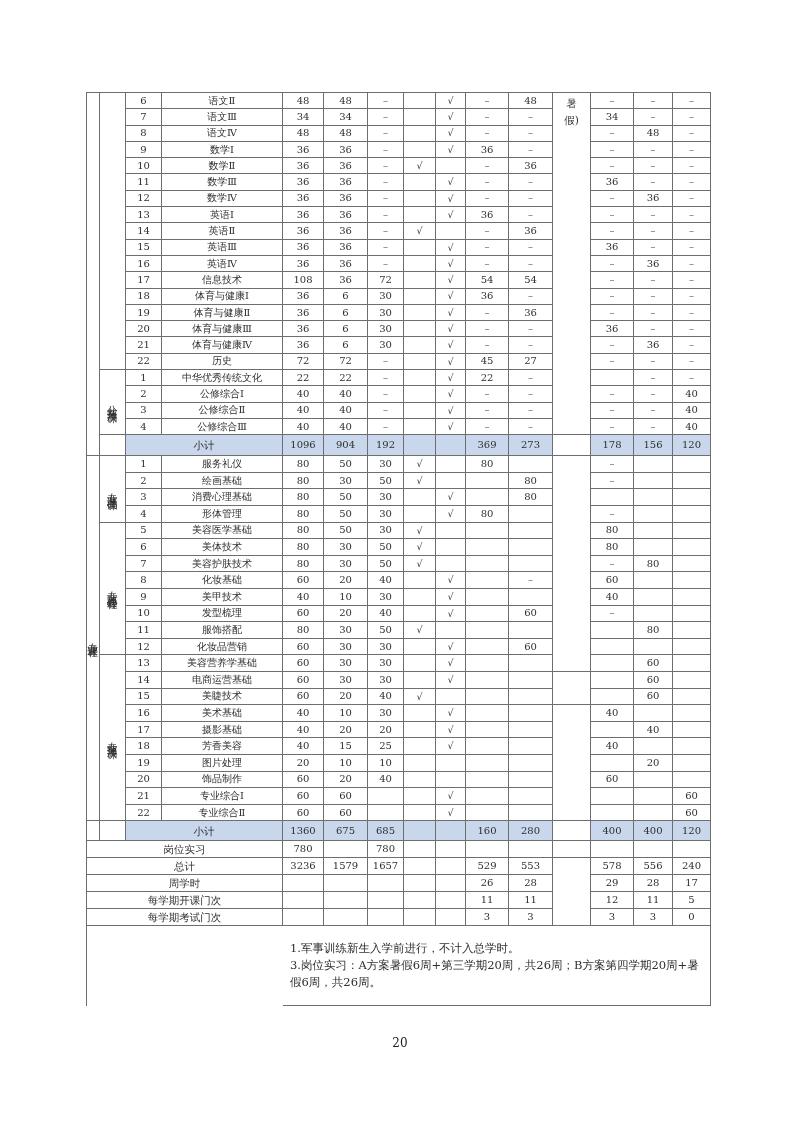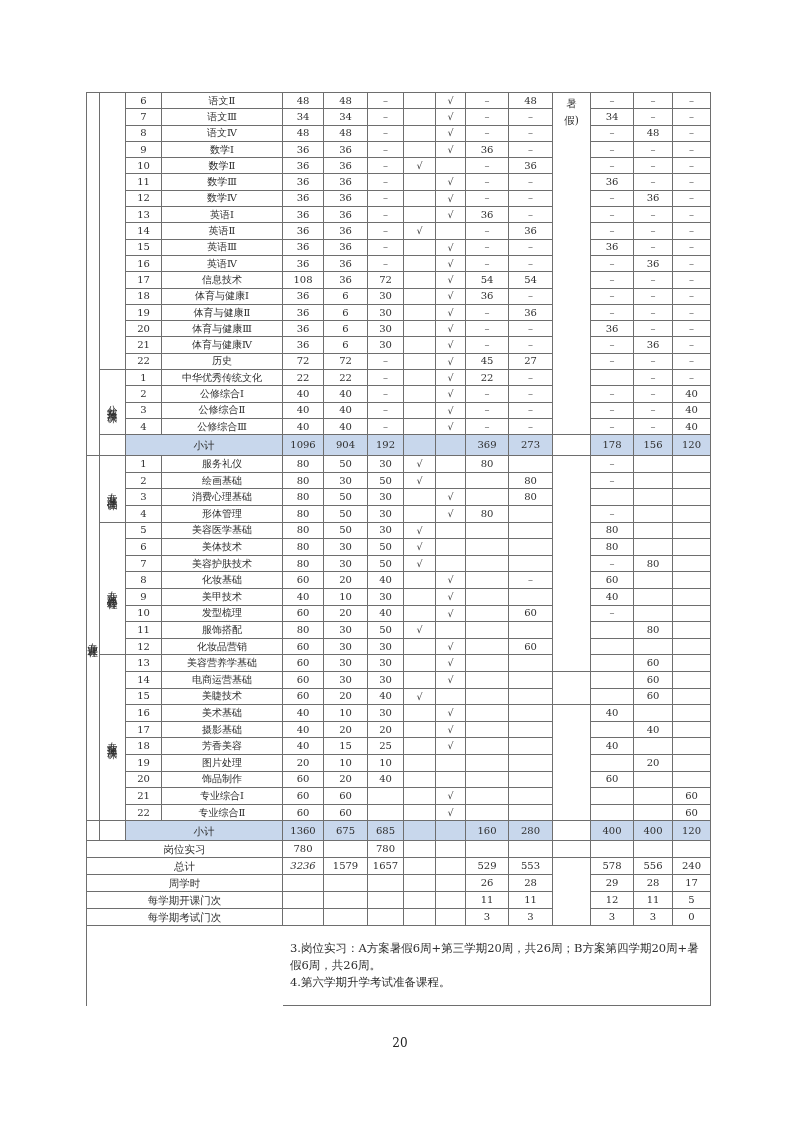--- a/index.html
+++ b/index.html
@@ -602,21 +602,21 @@
     <div class="c" style="grid-area: 46 / 6 / span 1 / span 1;"></div>
     <div class="c" style="grid-area: 46 / 7 / span 1 / span 1;">780</div>
     <div class="c" style="grid-area: 46 / 8 / span 1 / span 1;"></div>
     <div class="c" style="grid-area: 46 / 9 / span 1 / span 1;"></div>
     <div class="c" style="grid-area: 46 / 10 / span 1 / span 1;"></div>
     <div class="c" style="grid-area: 46 / 11 / span 1 / span 1;"></div>
     <div class="c" style="grid-area: 46 / 13 / span 1 / span 1;"></div>
     <div class="c" style="grid-area: 46 / 14 / span 1 / span 1;"></div>
     <div class="c" style="grid-area: 46 / 15 / span 1 / span 1;"></div>
     <div class="c lbl" style="grid-area: 47 / 1 / span 1 / span 4;">总计</div>
-    <div class="c" style="grid-area: 47 / 5 / span 1 / span 1; font-style: italic;">3236</div>
+    <div class="c" style="grid-area: 47 / 5 / span 1 / span 1;">3236</div>
     <div class="c" style="grid-area: 47 / 6 / span 1 / span 1;">1579</div>
     <div class="c" style="grid-area: 47 / 7 / span 1 / span 1;">1657</div>
     <div class="c" style="grid-area: 47 / 8 / span 1 / span 1;"></div>
     <div class="c" style="grid-area: 47 / 9 / span 1 / span 1;"></div>
     <div class="c" style="grid-area: 47 / 10 / span 1 / span 1;">529</div>
     <div class="c" style="grid-area: 47 / 11 / span 1 / span 1;">553</div>
     <div class="c" style="grid-area: 47 / 13 / span 1 / span 1;">578</div>
     <div class="c" style="grid-area: 47 / 14 / span 1 / span 1;">556</div>
     <div class="c" style="grid-area: 47 / 15 / span 1 / span 1;">240</div>
     <div class="c lbl" style="grid-area: 48 / 1 / span 1 / span 4;">周学时</div>
@@ -646,17 +646,17 @@
     <div class="c" style="grid-area: 50 / 6 / span 1 / span 1;"></div>
     <div class="c" style="grid-area: 50 / 7 / span 1 / span 1;"></div>
     <div class="c" style="grid-area: 50 / 8 / span 1 / span 1;"></div>
     <div class="c" style="grid-area: 50 / 9 / span 1 / span 1;"></div>
     <div class="c" style="grid-area: 50 / 10 / span 1 / span 1;">3</div>
     <div class="c" style="grid-area: 50 / 11 / span 1 / span 1;">3</div>
     <div class="c" style="grid-area: 50 / 13 / span 1 / span 1;">3</div>
     <div class="c" style="grid-area: 50 / 14 / span 1 / span 1;">3</div>
     <div class="c" style="grid-area: 50 / 15 / span 1 / span 1;">0</div>
     <div class="c notes" style="grid-area: 51 / 5 / span 1 / span 11;">
+      <div>1.军事训练新生入学前进行，不计入总学时。</div>
       <div>3.岗位实习：A方案暑假6周+第三学期20周，共26周；B方案第四学期20周+暑假6周，共26周。</div>
-      <div>4.第六学期升学考试准备课程。</div>
     </div>
   </div>
 <div id="pagenum">20</div>
 
 </body></html>

